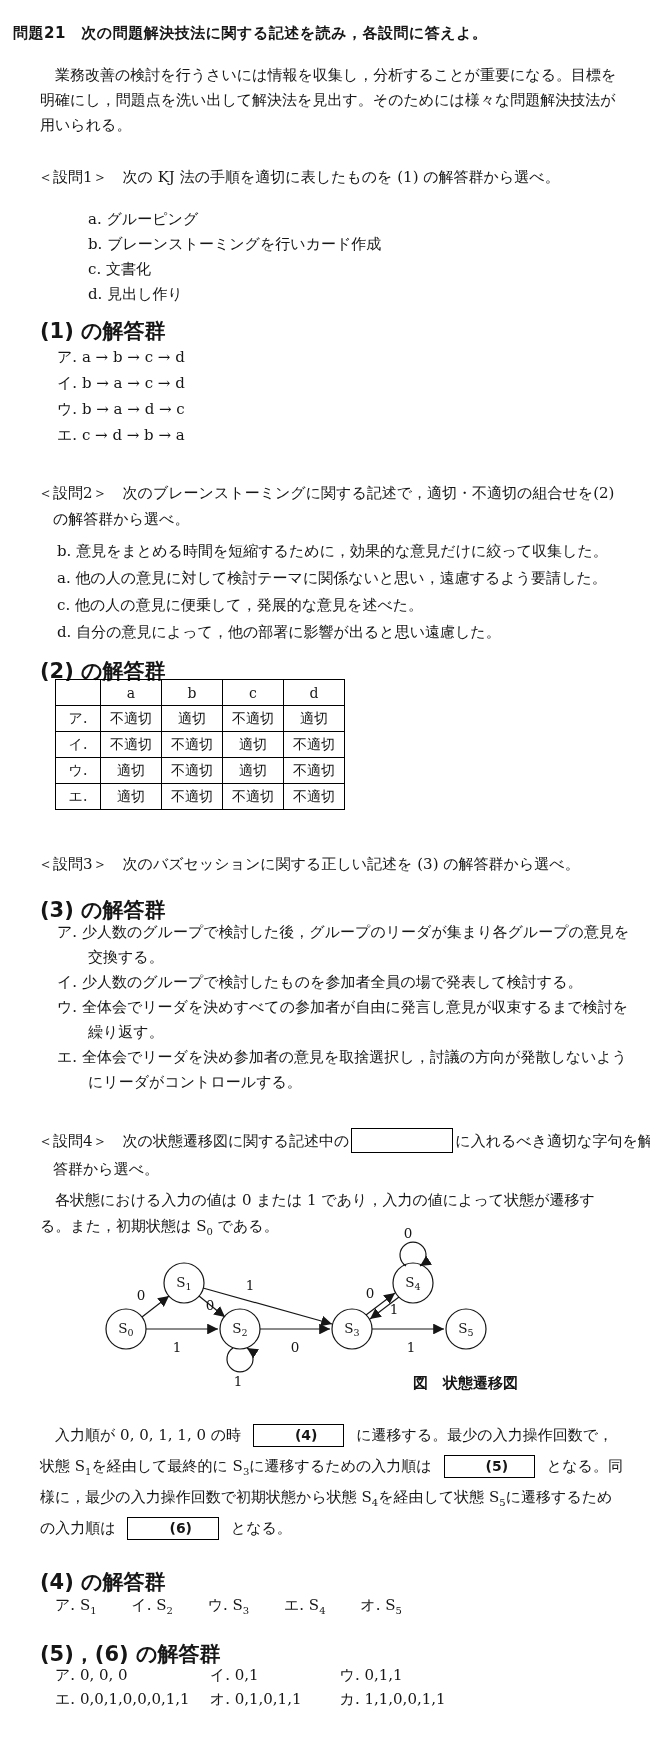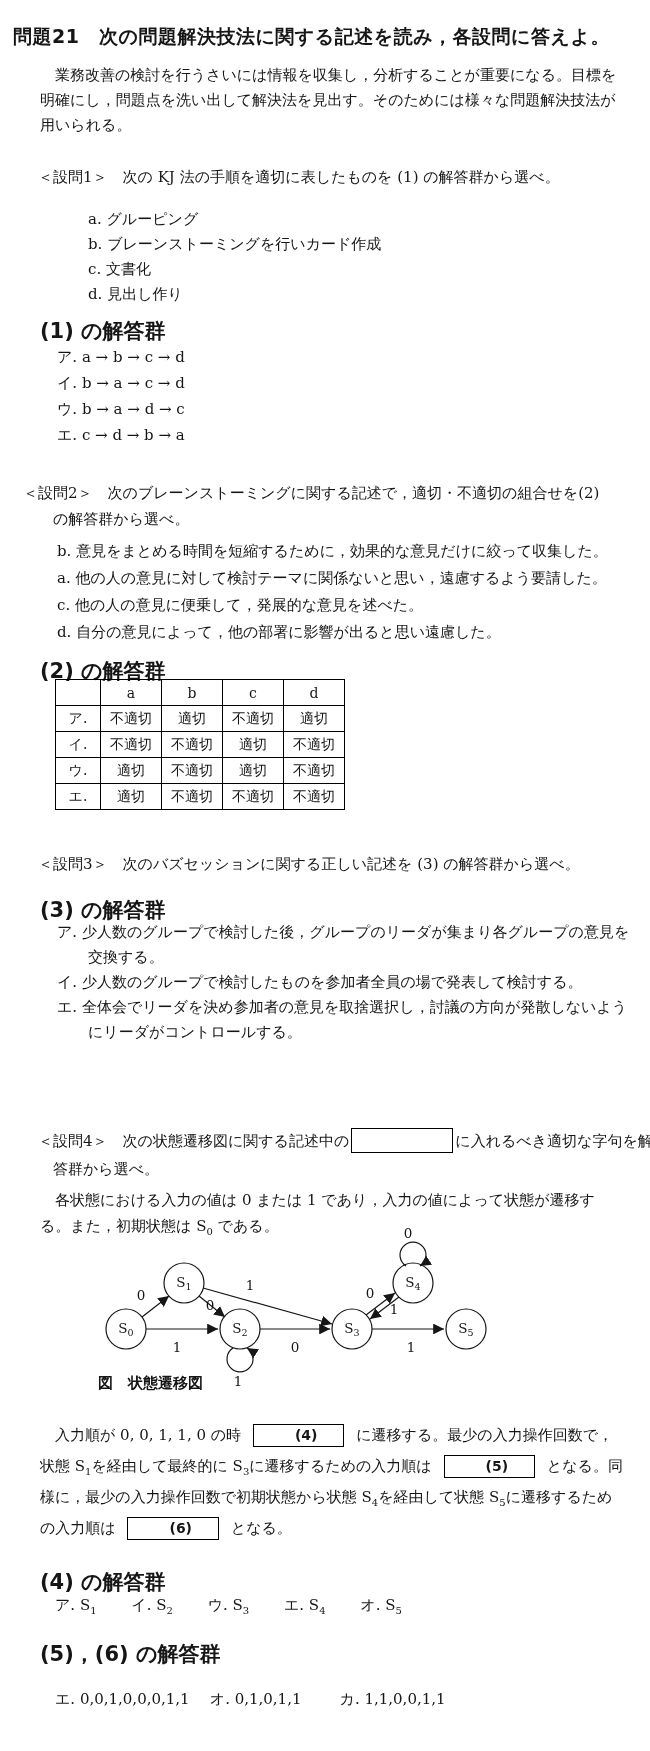--- a/index.html
+++ b/index.html
@@ -8,21 +8,21 @@
     position: relative;
     width: 650px; height: 1751px;
     background:#fff;
     color:#161616;
     font-family:"DejaVu Serif","Liberation Serif",serif;
     font-size:15px;
     overflow:hidden;
   }
   .abs { position:absolute; }
   .gothic { font-family:"DejaVu Sans","Liberation Sans",sans-serif; font-weight:bold; }
-  .doc-title { font-size:19px; letter-spacing:0.5px; }
+  .doc-title { font-size:15px; letter-spacing:0.5px; }
   .para { line-height:25px; text-indent:1em; margin:0; }
   .li { line-height:25px; white-space:nowrap; }
   .li27 { line-height:27px; white-space:nowrap; }
   .opt { line-height:26px; white-space:nowrap; }
   .hang { padding-left:31px; text-indent:-31px; line-height:25px; }
   .glabel { font-family:"DejaVu Sans","Liberation Sans",sans-serif; font-weight:bold; font-size:21px; }
   table.ans { border-collapse:collapse; }
   table.ans td {
     border:1.5px solid #000;
     height:26px; text-align:center; vertical-align:middle;
@@ -38,21 +38,21 @@
     display:inline-block; border:1.5px solid #000;
     font-family:"DejaVu Sans","Liberation Sans",sans-serif; font-weight:bold;
     font-size:14px; line-height:21px; padding:0 26px; margin:0 7px;
     white-space:nowrap;
   }
   sub.sb { font-size:10px; line-height:0; }
   .opt4 { display:inline-block; margin-right:30px; white-space:nowrap; }
   .o56 { display:inline-block; white-space:nowrap; }
   .w150 { width:150px; } .w125 { width:125px; }
   svg text { font-family:"DejaVu Serif","Liberation Serif",serif; }
-  .caption { text-align:left; width:420px; }
+  .caption { text-align:right; width:420px; }
 </style>
 </head>
 <body>
 
 <div class="page">
 
   <div class="abs doc-title gothic" style="top:24px;left:13px;">問題21　次の問題解決技法に関する記述を読み，各設問に答えよ。</div>
 
   <p class="abs para" style="top:63px;left:40px;width:577px;">業務改善の検討を行うさいには情報を収集し，分析することが重要になる。目標を明確にし，問題点を洗い出して解決法を見出す。そのためには様々な問題解決技法が用いられる。</p>
 
@@ -64,21 +64,21 @@
     <div class="li">d. 見出し作り</div>
   </div>
   <div class="abs glabel" style="top:317px;left:40px;">(1) の解答群</div>
   <div class="abs" style="top:344px;left:57px;">
     <div class="opt">ア. a → b → c → d</div>
     <div class="opt">イ. b → a → c → d</div>
     <div class="opt">ウ. b → a → d → c</div>
     <div class="opt">エ. c → d → b → a</div>
   </div>
 
-  <div class="abs" style="top:484px;left:23px;white-space:nowrap;">＜設問2＞　次のブレーンストーミングに関する記述で，適切・不適切の組合せを(2)</div>
+  <div class="abs" style="top:484px;left:38px;white-space:nowrap;">＜設問2＞　次のブレーンストーミングに関する記述で，適切・不適切の組合せを(2)</div>
   <div class="abs" style="top:510px;left:53px;font-family:Liberation Serif, serif;">の解答群から選べ。</div>
   <div class="abs" style="top:538px;left:57px;">
     <div class="li27">b. 意見をまとめる時間を短縮するために，効果的な意見だけに絞って収集した。</div>
     <div class="li27">a. 他の人の意見に対して検討テーマに関係ないと思い，遠慮するよう要請した。</div>
     <div class="li27">c. 他の人の意見に便乗して，発展的な意見を述べた。</div>
     <div class="li27">d. 自分の意見によって，他の部署に影響が出ると思い遠慮した。</div>
   </div>
   <div class="abs glabel" style="top:657px;left:40px;">(2) の解答群</div>
   <div class="abs" style="top:679px;left:55px;">
     <table class="ans">
@@ -120,20 +120,21 @@
       </tr>
     </tbody>
       </table>
   </div>
 
   <div class="abs" style="top:855px;left:38px;white-space:nowrap;">＜設問3＞　次のバズセッションに関する正しい記述を (3) の解答群から選べ。</div>
   <div class="abs glabel" style="top:896px;left:40px;">(3) の解答群</div>
   <div class="abs" style="top:920px;left:57px;width:585px;">
     <div class="hang">ア. 少人数のグループで検討した後，グループのリーダが集まり各グループの意見を交換する。</div>
     <div class="hang">イ. 少人数のグループで検討したものを参加者全員の場で発表して検討する。</div>
+    <div class="hang">ウ. 全体会でリーダを決めすべての参加者が自由に発言し意見が収束するまで検討を繰り返す。</div>
     <div class="hang">エ. 全体会でリーダを決め参加者の意見を取捨選択し，討議の方向が発散しないようにリーダがコントロールする。</div>
   </div>
 
   <div class="abs" style="top:1128px;left:38px;white-space:nowrap;">
     <span>＜設問4＞　次の状態遷移図に関する記述中の</span><span class="emptybox"></span><span>に入れるべき適切な字句を解</span>
   </div>
   <div class="abs" style="top:1160px;left:53px;">答群から選べ。</div>
 
   <p class="abs para" style="top:1187px;left:40px;width:580px;line-height:26px;">
     <span>各状態における入力の値は 0 または 1 であり，入力の値によって状態が遷移する。また，初期状態は S</span><sub class="sb">0</sub><span> である。</span>
@@ -202,19 +203,24 @@
   <div class="abs glabel" style="top:1568px;left:40px;">(4) の解答群</div>
   <div class="abs" style="top:1596px;left:55px;white-space:nowrap;">
     <span class="opt4"><span>ア. S</span><sub class="sb">1</sub></span>
     <span class="opt4"><span>イ. S</span><sub class="sb">2</sub></span>
     <span class="opt4"><span>ウ. S</span><sub class="sb">3</sub></span>
     <span class="opt4"><span>エ. S</span><sub class="sb">4</sub></span>
     <span class="opt4"><span>オ. S</span><sub class="sb">5</sub></span>
   </div>
 
   <div class="abs glabel" style="top:1640px;left:40px;">(5)，(6) の解答群</div>
+  <div class="abs" style="top:1666px;left:55px;white-space:nowrap;">
+    <span class="o56 w150">ア. 0, 0, 0</span>
+    <span class="o56 w125">イ. 0,1</span>
+    <span class="o56">ウ. 0,1,1</span>
+  </div>
   <div class="abs" style="top:1690px;left:55px;white-space:nowrap;">
     <span class="o56 w150">エ. 0,0,1,0,0,0,1,1</span>
     <span class="o56 w125">オ. 0,1,0,1,1</span>
     <span class="o56">カ. 1,1,0,0,1,1</span>
   </div>
 
 </div>
 
 </body></html>

